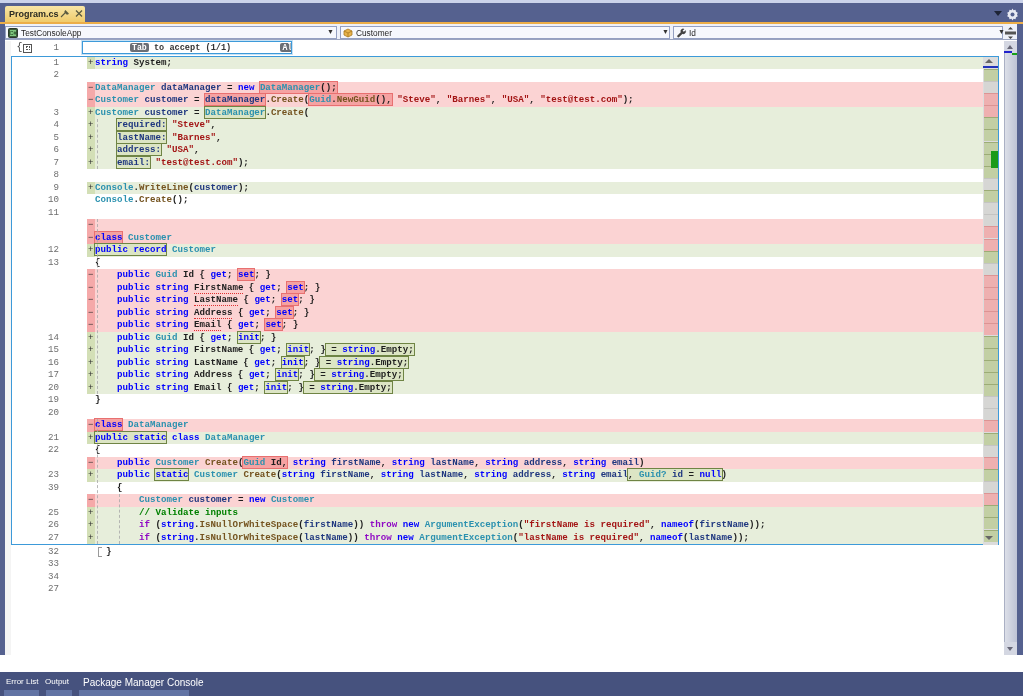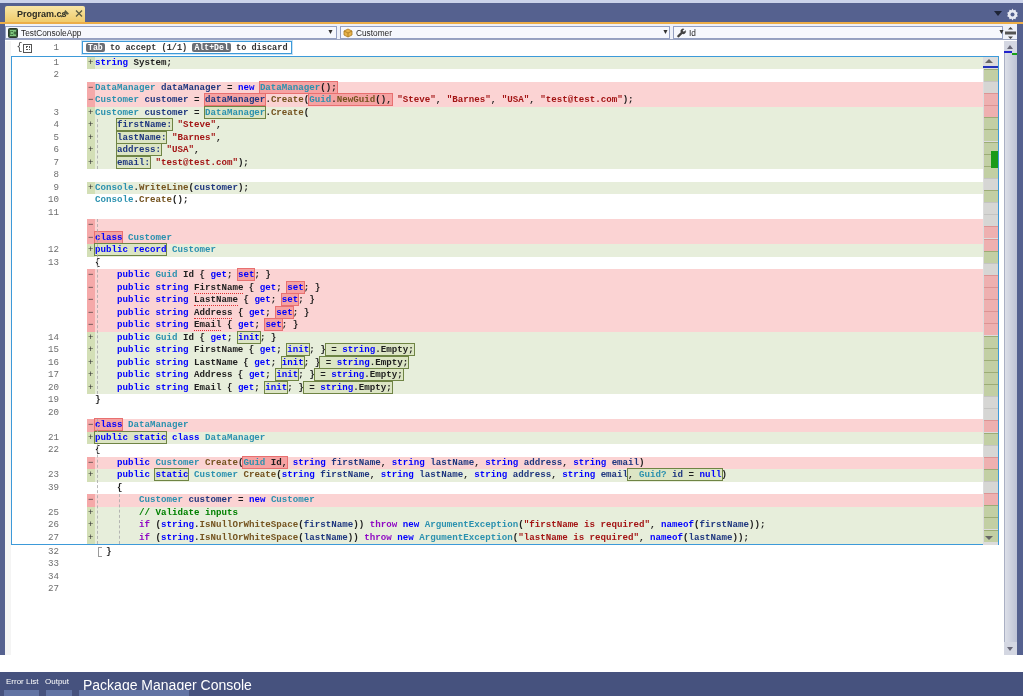--- a/index.html
+++ b/index.html
@@ -1,42 +1,42 @@
 <!DOCTYPE html>
 <html><head><meta charset="utf-8"><style>
 * { margin:0; padding:0; box-sizing:border-box; }
 html,body { width:1023px; height:696px; overflow:hidden; }
 body { position:relative; font-family:"Liberation Sans",sans-serif; background:#fff; }
 .abs { position:absolute; }
 
 #topstrip { left:0;top:0;width:1023px;height:3px;background:#cbd3ea; }
 #topband { left:0;top:3px;width:1023px;height:19px;background:#55618f; }
 #goldline { left:0;top:22px;width:1023px;height:2px;background:#ecae48; }
-#tab { left:5px;top:6px;width:80px;height:16px;background:linear-gradient(#f8e6a6,#f0cb6b);border-radius:2px 2px 0 0;color:#2b2b23;font-size:9px;font-weight:bold;line-height:16px;padding-left:12px; }
+#tab { left:5px;top:6px;width:80px;height:16px;background:linear-gradient(#f8e6a6,#f0cb6b);border-radius:2px 2px 0 0;color:#2b2b23;font-size:9px;font-weight:bold;line-height:16px;padding-left:4px; }
 #navbar { left:0;top:24px;width:1023px;height:16px;background:#eef1f9;border-bottom:1px solid #9aa4c0; }
 
 #editor { left:0;top:41px;width:1023px;height:613.5px;background:#fff; }
 #lchrome { left:0;top:24px;width:4.5px;height:630.5px;background:#55618f; }
 #rchrome { left:1017px;top:24px;width:6px;height:630.5px;background:#55618f; }
 #margin { left:4.5px;top:41px;width:6px;height:613.5px;background:#f4f4f4; }
 
 #box { left:10.5px;top:55.8px;width:988.0px;height:489.5px;border:1px solid #3d9ad9;background:#fff; }
 .rb-bg { position:absolute;left:86.6px;width:909.9px;height:12.5px; }
 .rb-gut { position:absolute;left:86.6px;width:8.4px;height:12.5px;color:#333;font-family:"Liberation Mono",monospace;font-size:9px;text-align:center; }
 .mk { line-height:12.5px;font-weight:normal; }
 .ln { position:absolute;left:20px;width:39.0px;height:12.5px;text-align:right;color:#6e6e6e;font-family:"Liberation Mono",monospace;font-size:9.17px;line-height:12.5px; }
 .code { position:absolute;left:95.0px;height:12.5px;white-space:pre;font-family:"Liberation Mono",monospace;font-size:9.17px;font-weight:bold;line-height:12.5px;color:#1e1e1e; }
 .k { color:#0000ff; } .p { color:#8f08c4; } .t { color:#2b91af; } .s { color:#a31515; }
 .m { color:#74531f; } .v { color:#1f377f; } .c { color:#008000; }
 .gb { background:#dce5c4;outline:1px solid #6f8444;outline-offset:0px; }
 .rb { background:#f5a2a2;outline:1px solid #e87070;outline-offset:0px; }
 .sq { border-bottom:1px dotted #e03030; }
 .ig { position:absolute;width:0;border-left:1px dashed #a8a8a8;opacity:.8; }
 #hintbox { left:82px;top:40.5px;width:210px;height:13.5px;background:#fff;border:1px solid #3d9ad9;box-shadow:0 0 0 1px #c8e2f5;font-family:"Liberation Mono",monospace;font-size:8.6px;font-weight:bold;line-height:11.5px;color:#333;padding-left:3px;white-space:pre;overflow:hidden; }
-.badge { background:#6a6e75;color:#fff;border-radius:2px;padding:0 2px;font-size:8.2px;font-weight:bold; }
+.badge { background:#6a6e75;color:#fff;border-radius:2px;padding:0 2px;font-size:8.2px;font-weight:bold;margin-left:44px; }
 
 #vsb { left:1004px;top:41px;width:13px;height:613.5px;background:linear-gradient(90deg,#dcdfe8,#bec3d5);border-left:1px solid #aab0c4; }
 #innersb { left:983px;top:56.8px;width:15px;height:488px;background:#dcdcdc; }
 #statusrow { left:0;top:686px;width:1023px;height:17.5px;background:#eff1f4;border-top:1px solid #c2c6cc;font-size:8px;color:#333; }
 #bottombar { left:0;top:672px;width:1023px;height:24px;background:#46527e;color:#fff;font-size:8px; }
 .btab { position:absolute;top:5px; }
 .bbar { position:absolute;top:18px;height:6px;background:#6173a4; }
 </style></head><body>
 <div class="abs" id="topstrip"></div>
 <div class="abs" id="topband"></div>
@@ -113,21 +113,21 @@
 <div class="rb-bg" style="top:94.3px;background:#fbd3d3"></div>
 <div class="rb-gut" style="top:94.3px;background:#f5a9a9"><span class="mk">−</span></div>
 <div class="code" style="top:94.3px"><span class="t">Customer</span> <span class="v">customer</span> = <span class="rb"><span class="v">dataManager</span></span>.<span class="m">Create</span>(<span class="rb"><span class="t">Guid</span>.<span class="m">NewGuid</span>(),</span> <span class="s">"Steve"</span>, <span class="s">"Barnes"</span>, <span class="s">"USA"</span>, <span class="s">"test@test.com"</span>);</div>
 <div class="rb-bg" style="top:106.8px;background:#e7eedb"></div>
 <div class="rb-gut" style="top:106.8px;background:#d3dfb6"><span class="mk">+</span></div>
 <div class="ln" style="top:106.8px">3</div>
 <div class="code" style="top:106.8px"><span class="t">Customer</span> <span class="v">customer</span> = <span class="gb"><span class="t">DataManager</span></span>.<span class="m">Create</span>(</div>
 <div class="rb-bg" style="top:119.3px;background:#e7eedb"></div>
 <div class="rb-gut" style="top:119.3px;background:#d3dfb6"><span class="mk">+</span></div>
 <div class="ln" style="top:119.3px">4</div>
-<div class="code" style="top:119.3px">    <span class="gb"><span class="v">firstName:</span></span> <span class="s">"Steve"</span>,</div>
+<div class="code" style="top:119.3px">    <span class="gb"><span class="v">required:</span></span> <span class="s">"Steve"</span>,</div>
 <div class="rb-bg" style="top:131.8px;background:#e7eedb"></div>
 <div class="rb-gut" style="top:131.8px;background:#d3dfb6"><span class="mk">+</span></div>
 <div class="ln" style="top:131.8px">5</div>
 <div class="code" style="top:131.8px">    <span class="gb"><span class="v">lastName:</span></span> <span class="s">"Barnes"</span>,</div>
 <div class="rb-bg" style="top:144.3px;background:#e7eedb"></div>
 <div class="rb-gut" style="top:144.3px;background:#d3dfb6"><span class="mk">+</span></div>
 <div class="ln" style="top:144.3px">6</div>
 <div class="code" style="top:144.3px">    <span class="gb"><span class="v">address:</span></span> <span class="s">"USA"</span>,</div>
 <div class="rb-bg" style="top:156.8px;background:#e7eedb"></div>
 <div class="rb-gut" style="top:156.8px;background:#d3dfb6"><span class="mk">+</span></div>
@@ -321,17 +321,17 @@
   <span style="position:absolute;left:872px;top:3px;color:#555;font-size:8px">▶</span>
   <span style="position:absolute;left:895px;top:4px">Ln: 6</span>
   <span style="position:absolute;left:932px;top:4px">Ch: 1</span>
   <span style="position:absolute;left:962px;top:4px">SPC</span>
   <span style="position:absolute;left:989px;top:4px">CRLF</span>
 </div>
 
 <div class="abs" id="bottombar">
   <span class="btab" style="left:6px">Error List</span>
   <span class="btab" style="left:45px">Output</span>
-  <span class="btab" style="left:83px;font-size:14px">Package Manager Console</span>
+  <span class="btab" style="left:83px;font-size:10px">Package Manager Console</span>
   <div class="bbar" style="left:4px;width:35px"></div>
   <div class="bbar" style="left:46px;width:26px"></div>
   <div class="bbar" style="left:79px;width:110px"></div>
 </div>
 
 </body></html>

